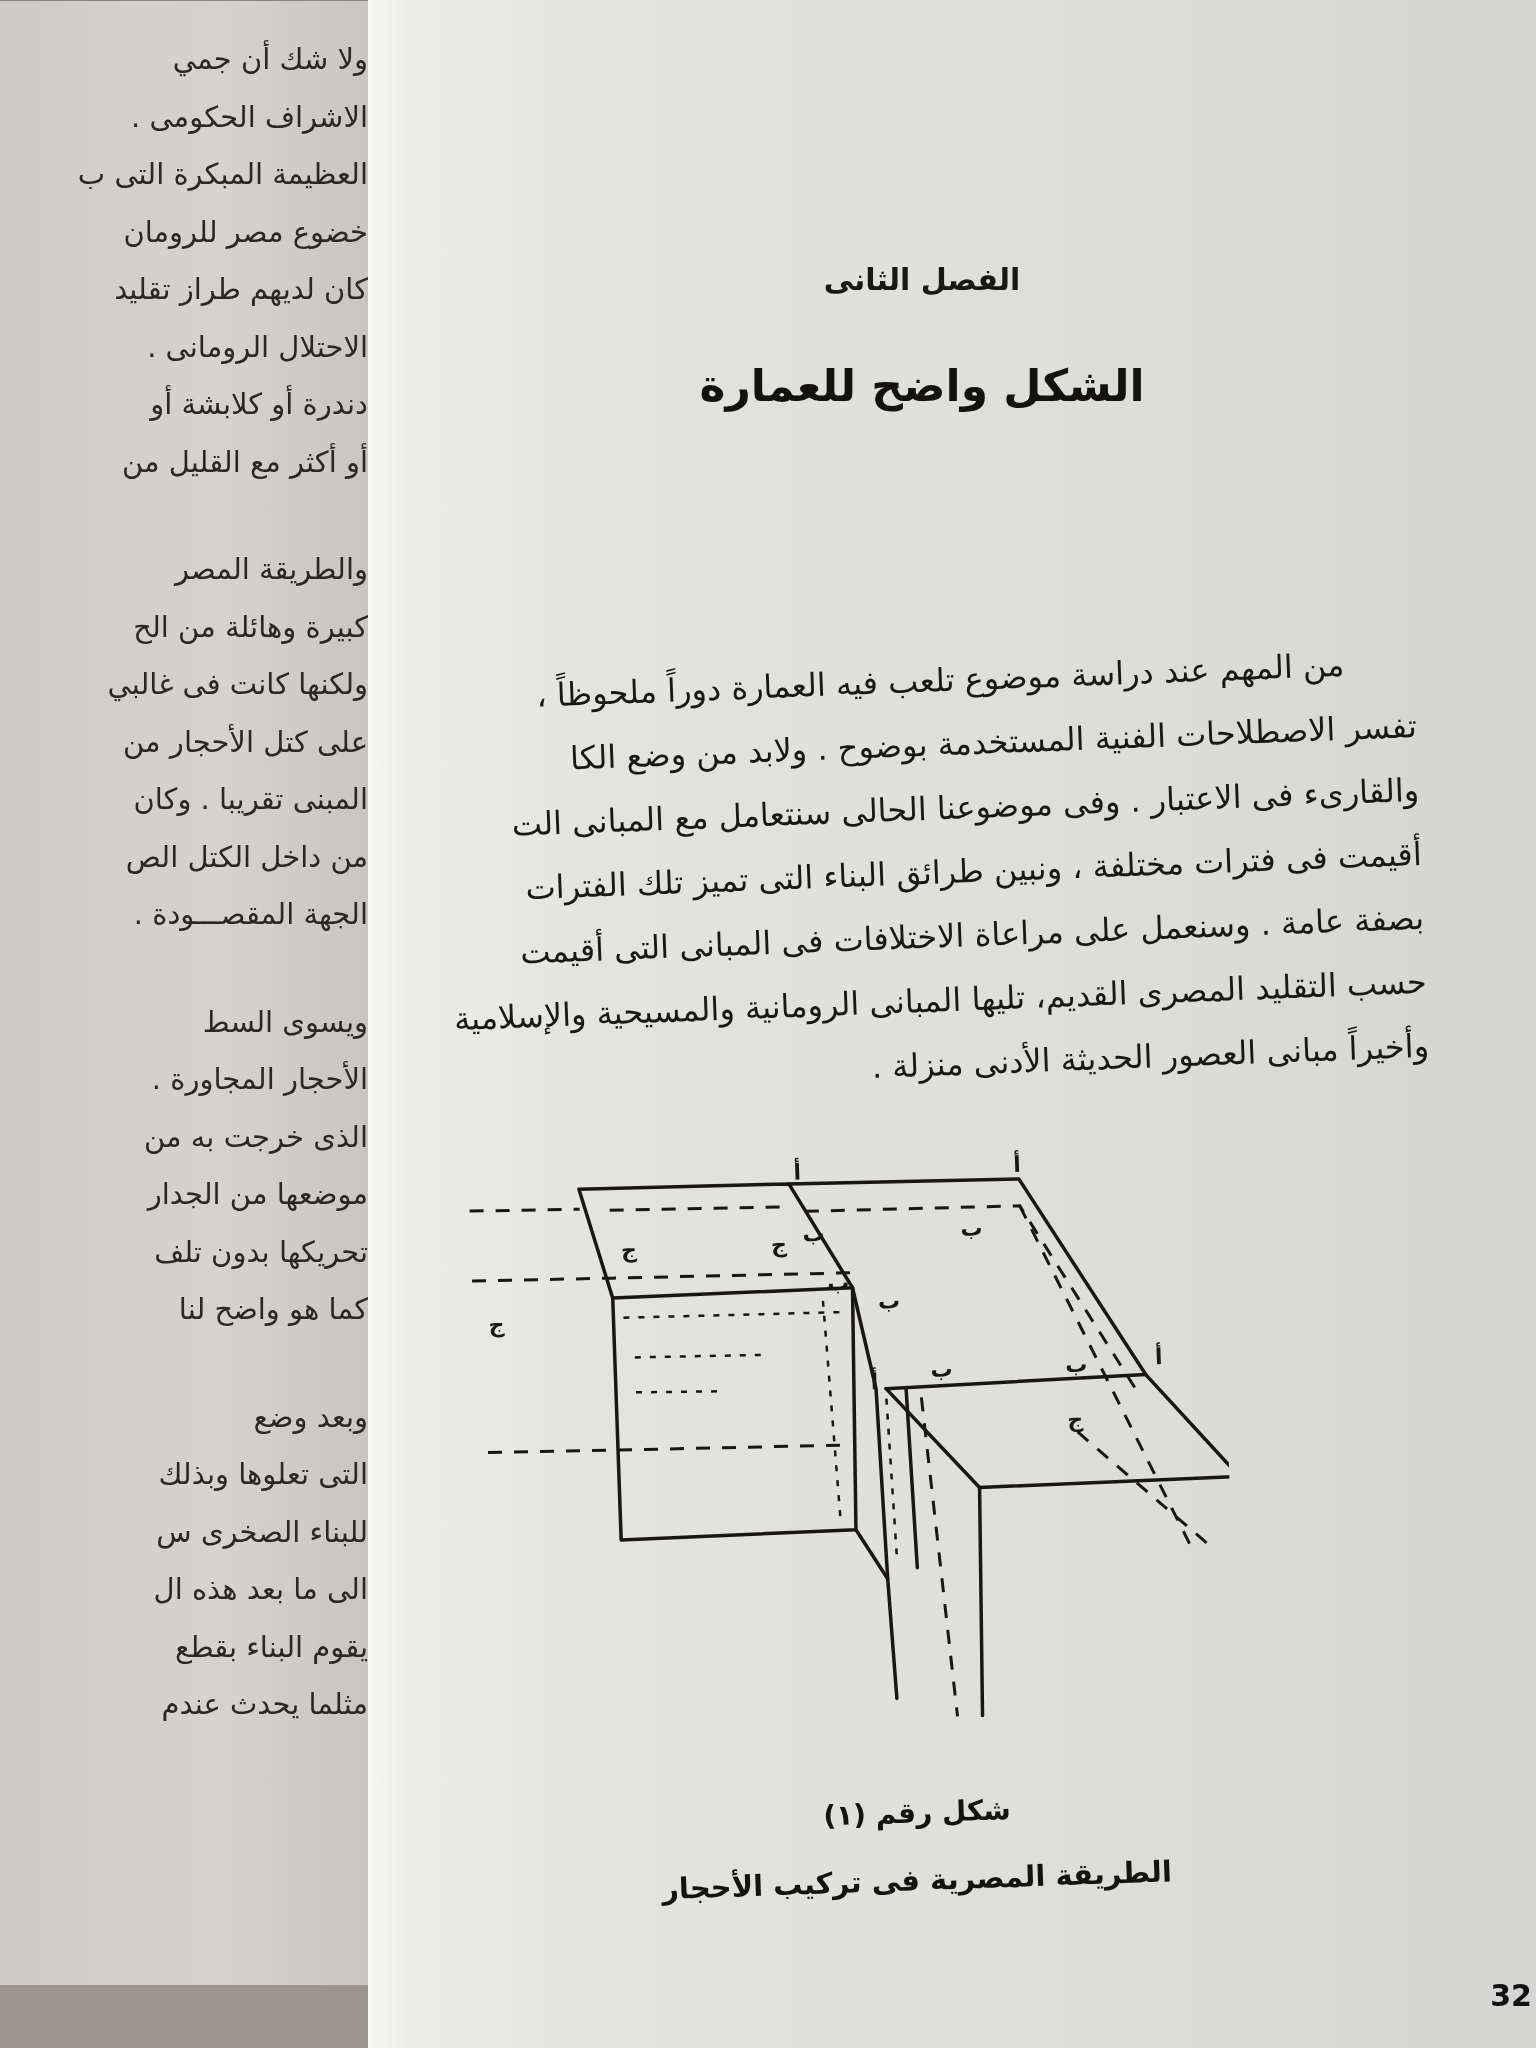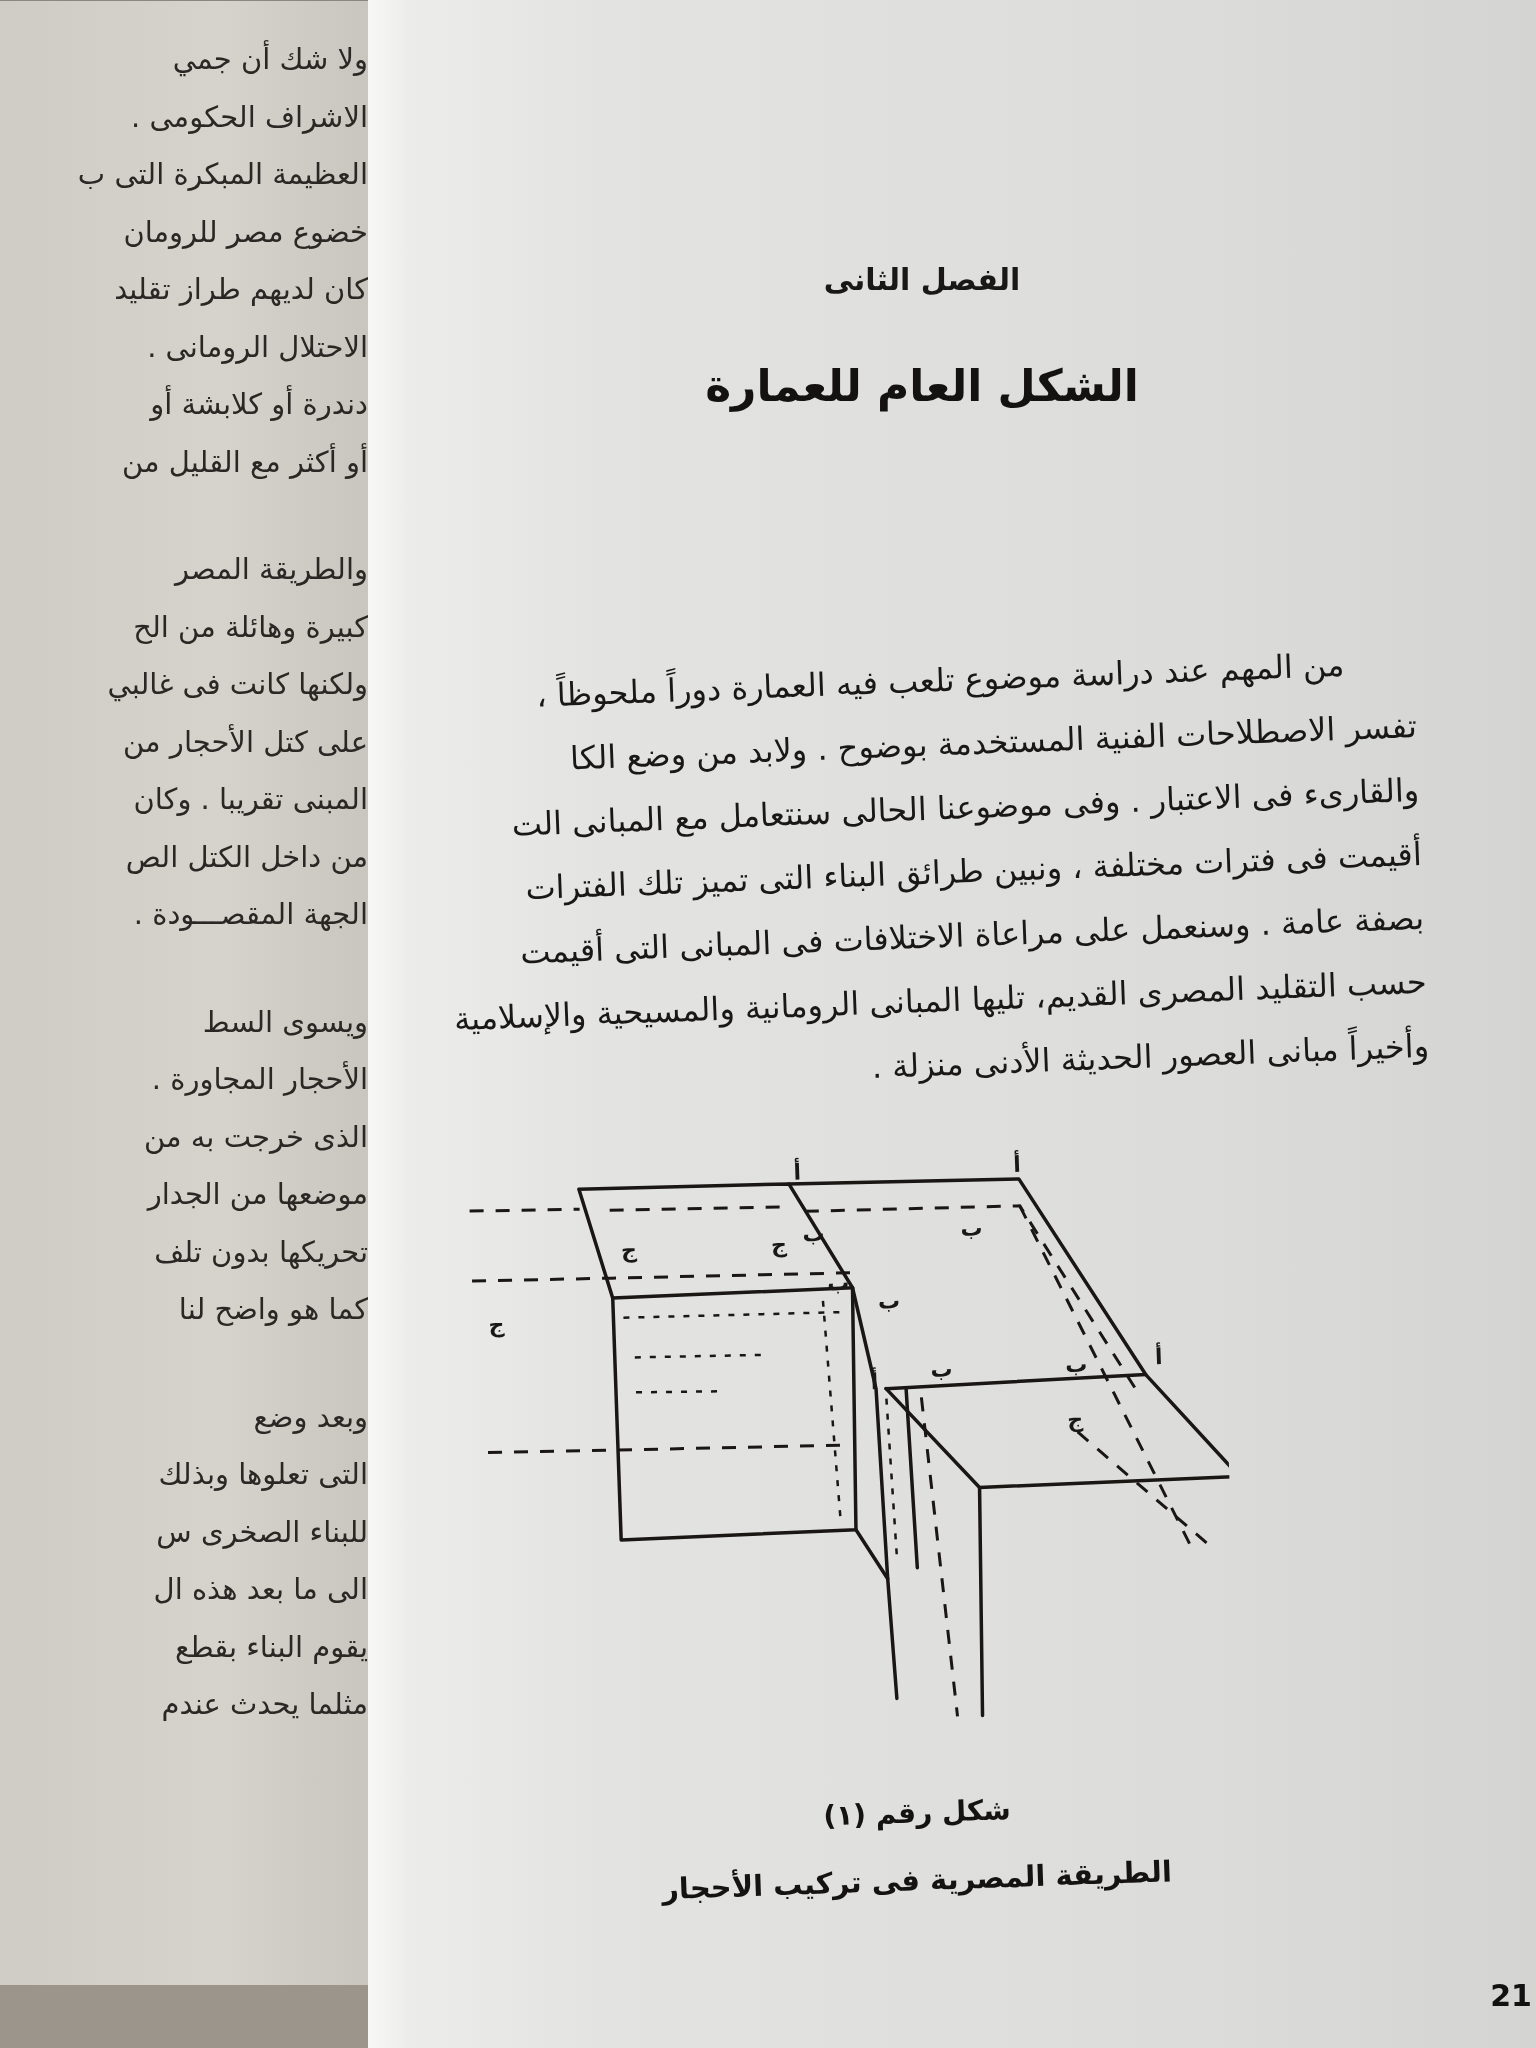--- a/index.html
+++ b/index.html
@@ -107,21 +107,21 @@
     <div class="ln">للبناء الصخرى س</div>
     <div class="ln">الى ما بعد هذه ال</div>
     <div class="ln">يقوم البناء بقطع</div>
     <div class="ln">مثلما يحدث عندم</div>
   </div>
 </div>
 <div class="page-left-bottom"></div>
 
 <div class="page-right">
   <div class="chapter-label">الفصل الثانى</div>
-  <div class="chapter-title">الشكل العام للعمارة</div>
+  <div class="chapter-title">الشكل واضح للعمارة</div>
 
   <div class="body-para">
     <div class="ln first">من المهم عند دراسة موضوع تلعب فيه العمارة دوراً ملحوظاً ،</div>
     <div class="ln">تفسر الاصطلاحات الفنية المستخدمة بوضوح . ولابد من وضع الكا</div>
     <div class="ln">والقارىء فى الاعتبار . وفى موضوعنا الحالى سنتعامل مع المبانى الت</div>
     <div class="ln">أقيمت فى فترات مختلفة ، ونبين طرائق البناء التى تميز تلك الفترات</div>
     <div class="ln">بصفة عامة . وسنعمل على مراعاة الاختلافات فى المبانى التى أقيمت</div>
     <div class="ln">حسب التقليد المصرى القديم، تليها المبانى الرومانية والمسيحية والإسلامية</div>
     <div class="ln">وأخيراً مبانى العصور الحديثة الأدنى منزلة .</div>
   </div>
@@ -174,13 +174,13 @@
     <text class="label" x="160" y="110">ج</text>
     <text class="label" x="310" y="110">ج</text>
     <text class="label" x="600" y="295">ج</text>
     <text class="label" x="25" y="180">ج</text>
   </svg>
 
   <div class="caption-1">شكل رقم (١)</div>
   <div class="caption-2">الطريقة المصرية فى تركيب الأحجار</div>
 </div>
 <div class="gutter-shadow"></div>
-<div class="page-num">21</div>
+<div class="page-num">32</div>
 
 </body></html>

